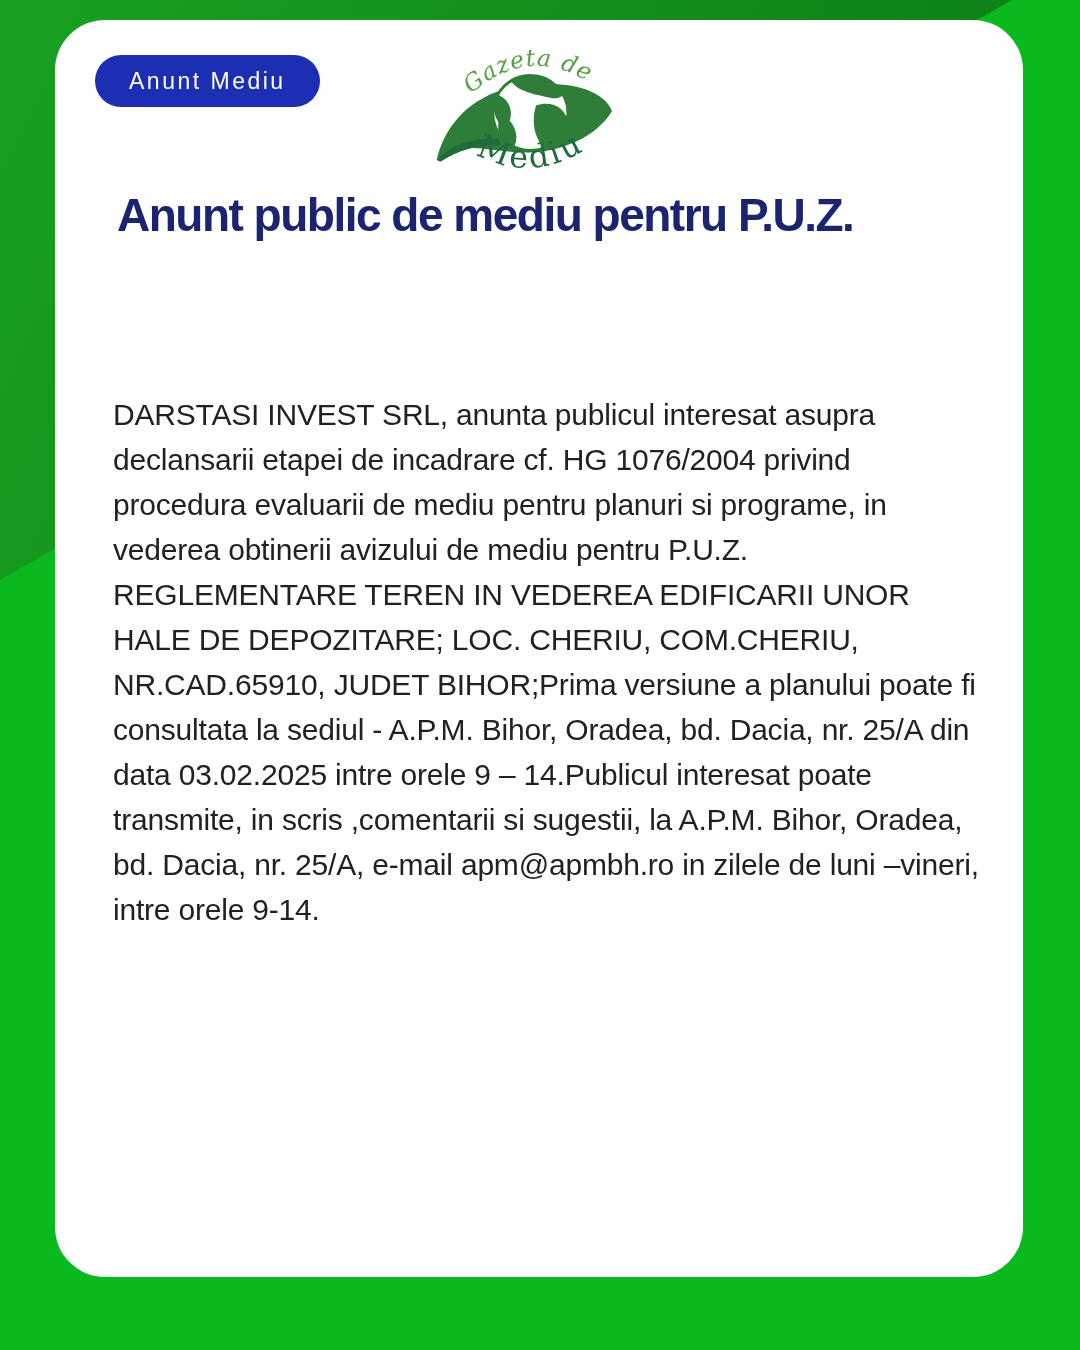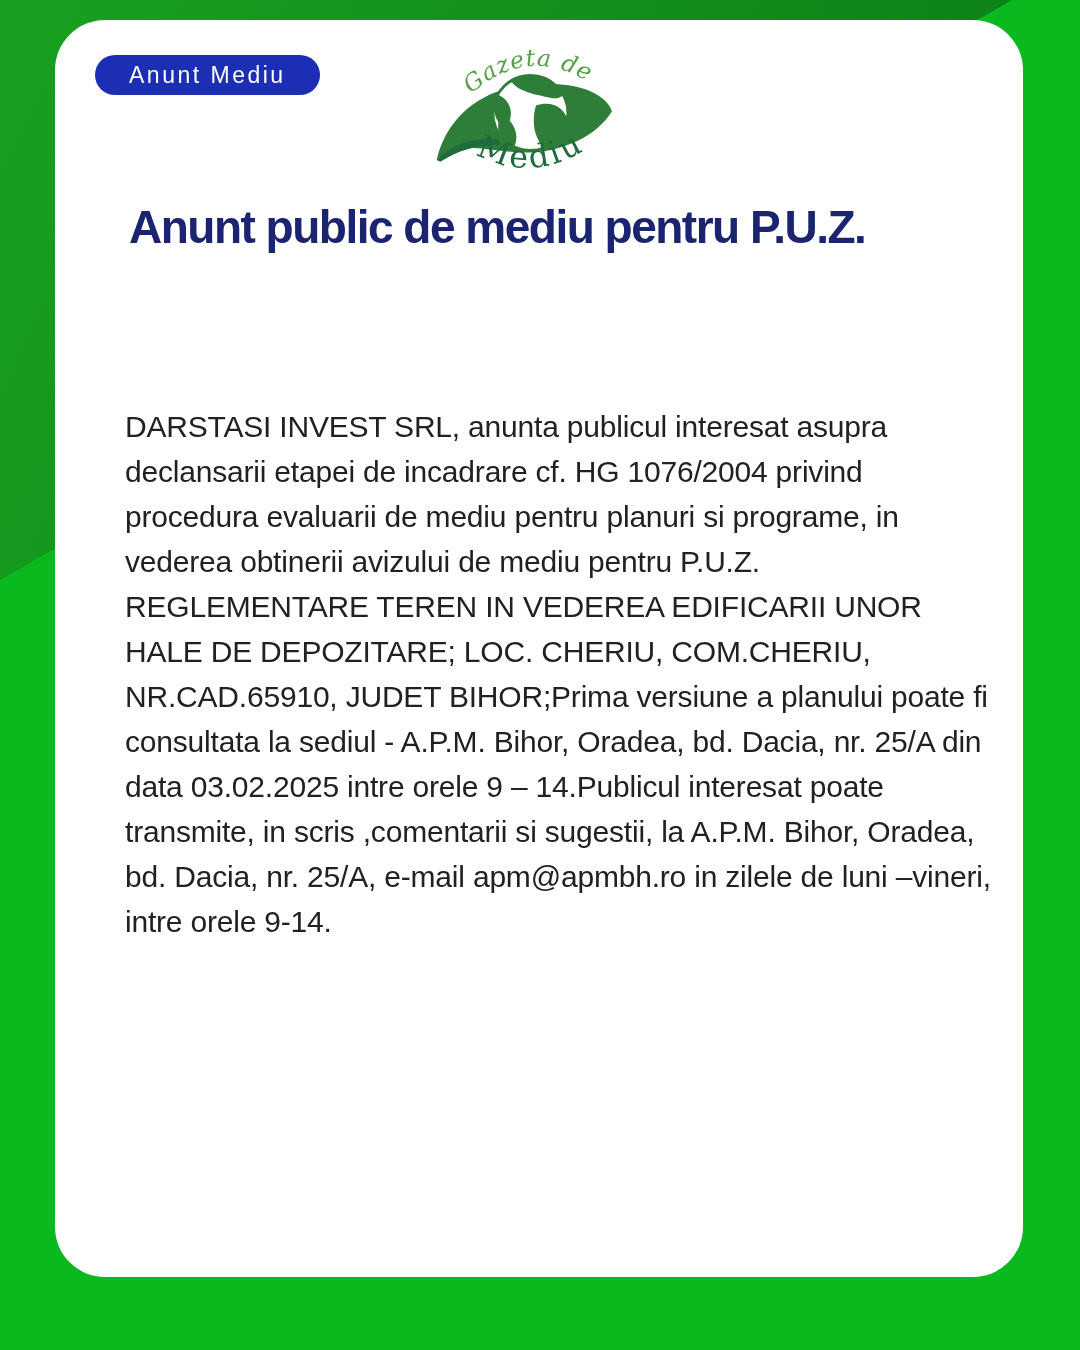--- a/index.html
+++ b/index.html
@@ -11,38 +11,38 @@
   .bg-accent{
     position:absolute;left:0;top:0;width:1080px;height:1350px;
     background:linear-gradient(115deg,var(--bg-gradient-light,#18a120) 0%,var(--bg-gradient-dark,#087113) 95%);
     clip-path:polygon(0 0,1012px 0,0 580px);
   }
   .card{
     position:absolute;left:55px;top:20px;width:968px;height:1257px;
     background:var(--card-white,#fff);border-radius:50px;
   }
   .badge{
-    position:absolute;left:40px;top:35px;height:40px;
+    position:absolute;left:40px;top:35px;height:52px;
     display:inline-flex;align-items:center;padding:0 34px;
     background:var(--badge-blue,#1c2eb3);border-radius:999px;
     color:#fff;font-size:23px;font-weight:500;letter-spacing:2.5px;
     border:none;cursor:pointer;font-family:"Liberation Sans",sans-serif;
   }
   .logo-wrap{
     position:absolute;left:50%;top:18px;transform:translateX(-55%);
     width:210px;height:150px;
   }
   .title{
-    position:absolute;left:58px;top:160px;width:880px;margin:16px;
+    position:absolute;left:58px;top:160px;width:880px;margin:4px;
     color:var(--title-navy,#1b2470);
     font-size:46px;font-weight:700;letter-spacing:-1.5px;line-height:62px;
   }
   .title span{display:block;white-space:nowrap;}
   .body-text{
-    position:absolute;left:58px;top:372px;width:868px;margin:12px;
+    position:absolute;left:58px;top:372px;width:868px;margin:0;
     color:var(--body-text,#212121);
     font-size:30px;line-height:45px;letter-spacing:-0.2px;
   }
   .arc-top{font-family:"DejaVu Serif",serif;font-style:italic;font-size:25px;letter-spacing:1px;fill:var(--logo-green-light,#55a046);}
   .arc-bottom{font-family:"DejaVu Serif",serif;font-size:34px;letter-spacing:3px;fill:var(--logo-green-dark,#1e6b3c);}
 </style>
 </head>
 <body>
 
 <div class="bg-accent"></div>

